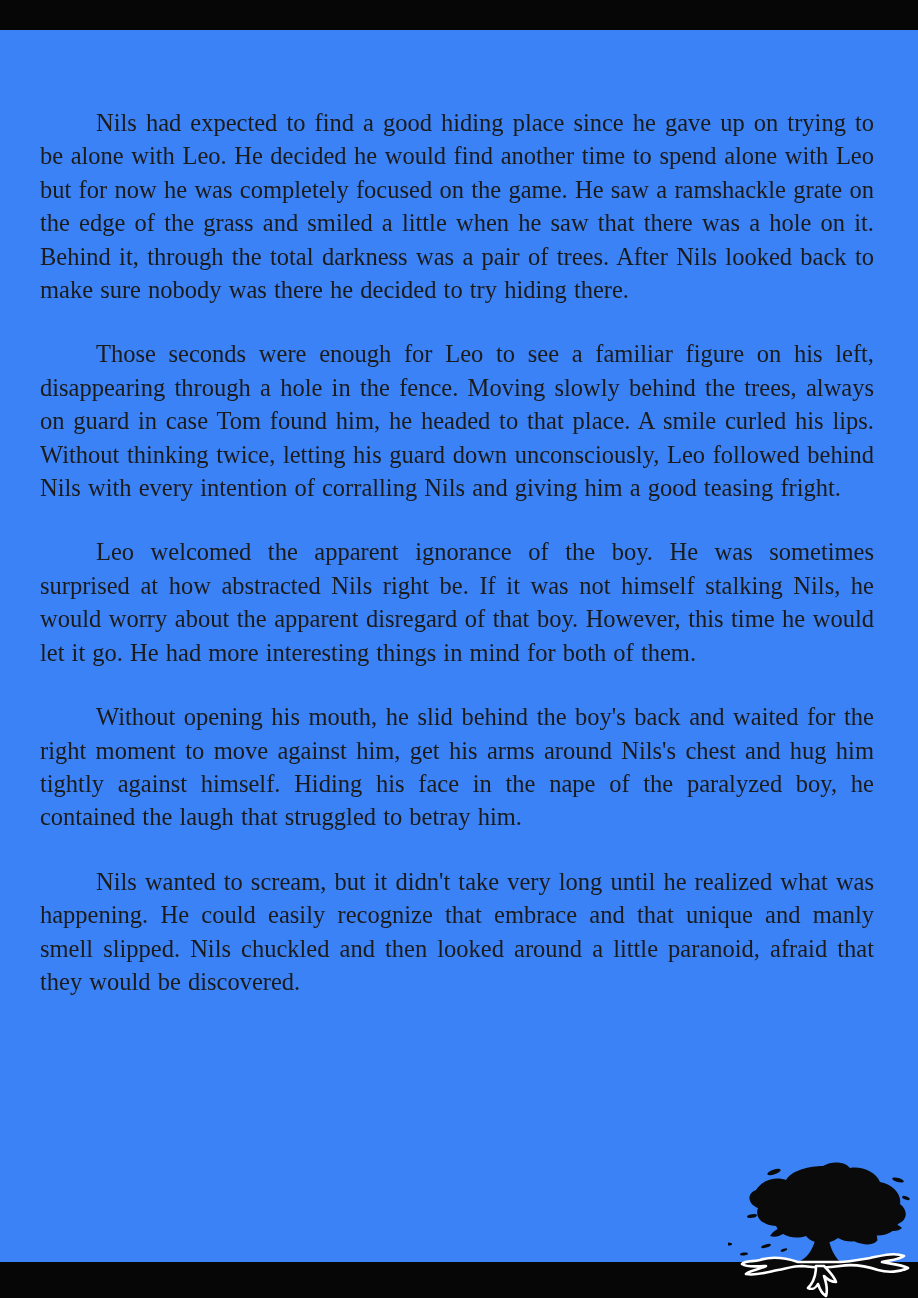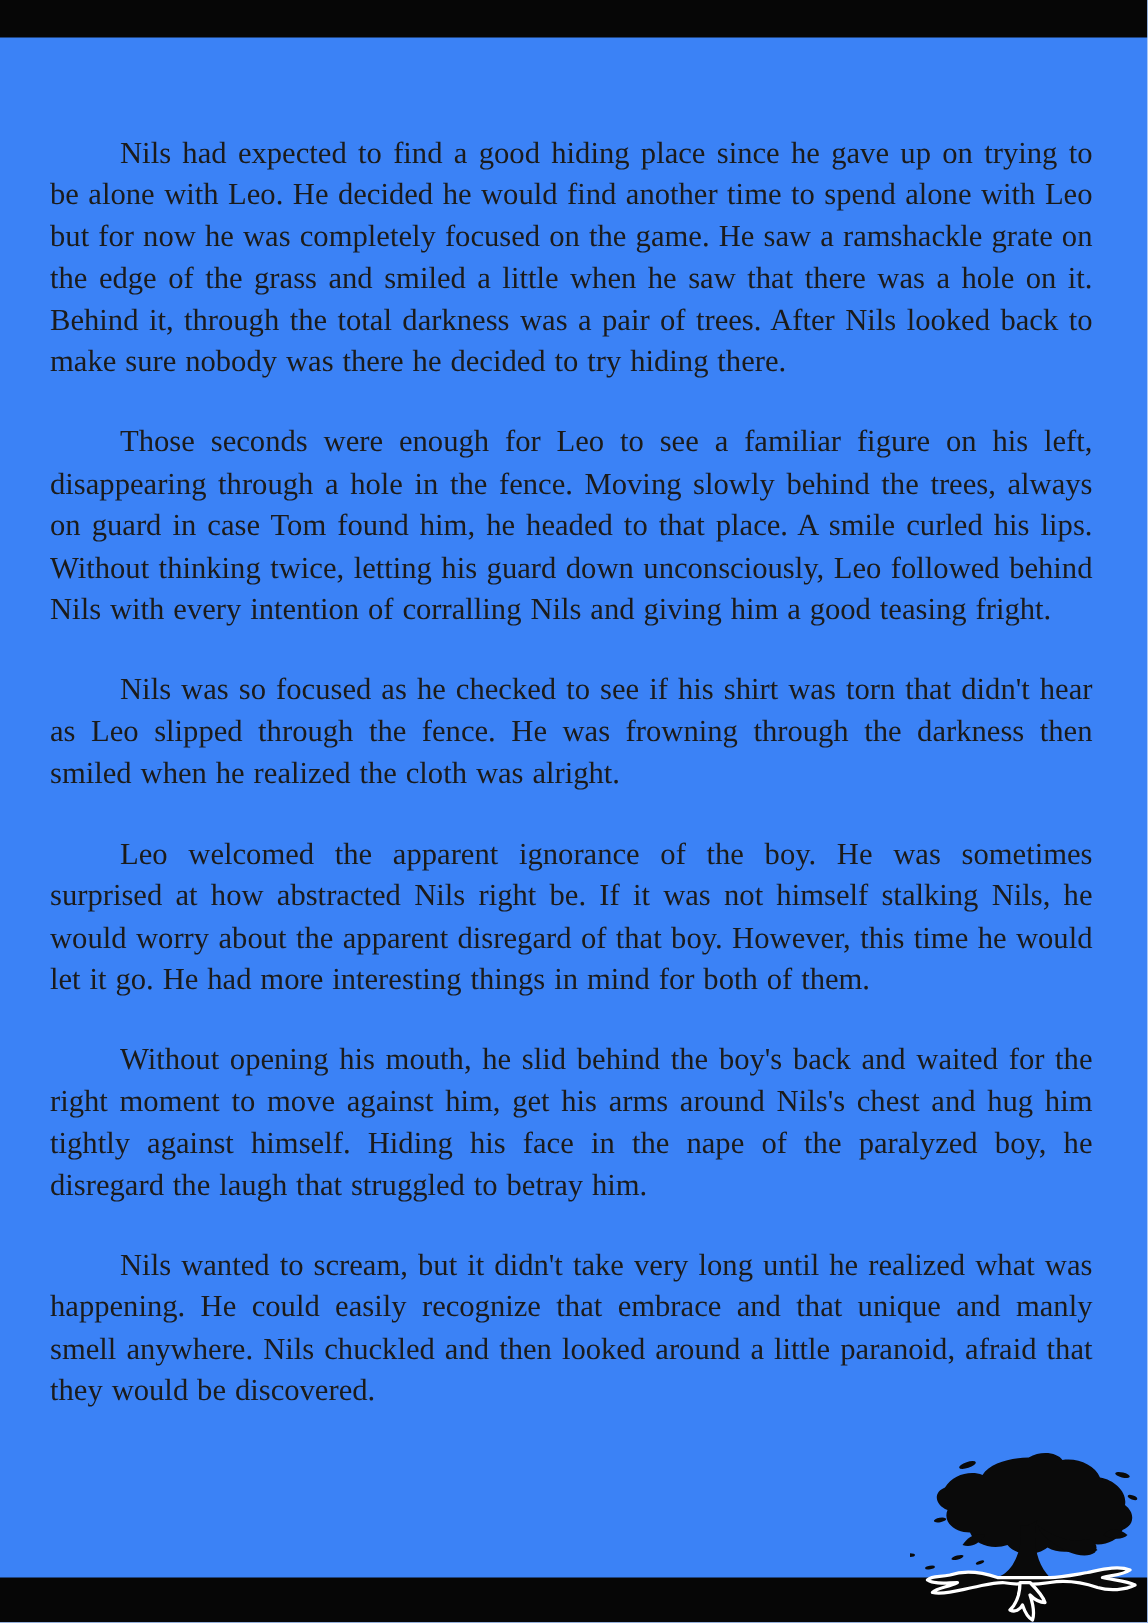--- a/index.html
+++ b/index.html
@@ -56,24 +56,23 @@
 </head>
 <body>
 
 <div class="page">
 
   <div class="band band-top"></div>
 
   <div class="content">
     <p>Nils had expected to find a good hiding place since he gave up on trying to be alone with Leo. He decided he would find another time to spend alone with Leo but for now he was completely focused on the game. He saw a ramshackle grate on the edge of the grass and smiled a little when he saw that there was a hole on it. Behind it, through the total darkness was a pair of trees. After Nils looked back to make sure nobody was there he decided to try hiding there.</p>
     <p>Those seconds were enough for Leo to see a familiar figure on his left, disappearing through a hole in the fence. Moving slowly behind the trees, always on guard in case Tom found him, he headed to that place. A smile curled his lips. Without thinking twice, letting his guard down unconsciously, Leo followed behind Nils with every intention of corralling Nils and giving him a good teasing fright.</p>
-    <p>Nils was so focused as he checked to see if his shirt was torn that didn't hear as Leo slipped through the fence. He was frowning through the darkness then smiled when he realized the cloth was alright.</p>
     <p>Leo welcomed the apparent ignorance of the boy. He was sometimes surprised at how abstracted Nils right be. If it was not himself stalking Nils, he would worry about the apparent disregard of that boy. However, this time he would let it go. He had more interesting things in mind for both of them.</p>
-    <p>Without opening his mouth, he slid behind the boy's back and waited for the right moment to move against him, get his arms around Nils's chest and hug him tightly against himself. Hiding his face in the nape of the paralyzed boy, he disregard the laugh that struggled to betray him.</p>
-    <p>Nils wanted to scream, but it didn't take very long until he realized what was happening. He could easily recognize that embrace and that unique and manly smell anywhere. Nils chuckled and then looked around a little paranoid, afraid that they would be discovered.</p>
+    <p>Without opening his mouth, he slid behind the boy's back and waited for the right moment to move against him, get his arms around Nils's chest and hug him tightly against himself. Hiding his face in the nape of the paralyzed boy, he contained the laugh that struggled to betray him.</p>
+    <p>Nils wanted to scream, but it didn't take very long until he realized what was happening. He could easily recognize that embrace and that unique and manly smell slipped. Nils chuckled and then looked around a little paranoid, afraid that they would be discovered.</p>
   </div>
 
   <div class="band band-bottom"></div>
 
   <svg class="tree-logo" viewBox="0 0 190 140" xmlns="http://www.w3.org/2000/svg">
 
     <g fill="#0a0a0a">
       <path d="M95,8
                C105,2 118,4 122,10
                C134,8 148,14 152,24

